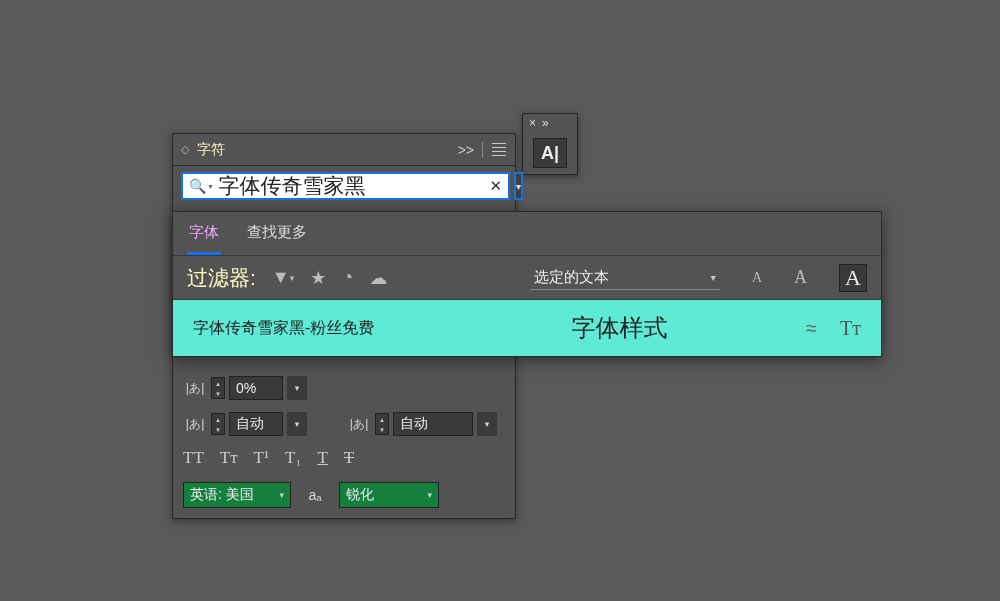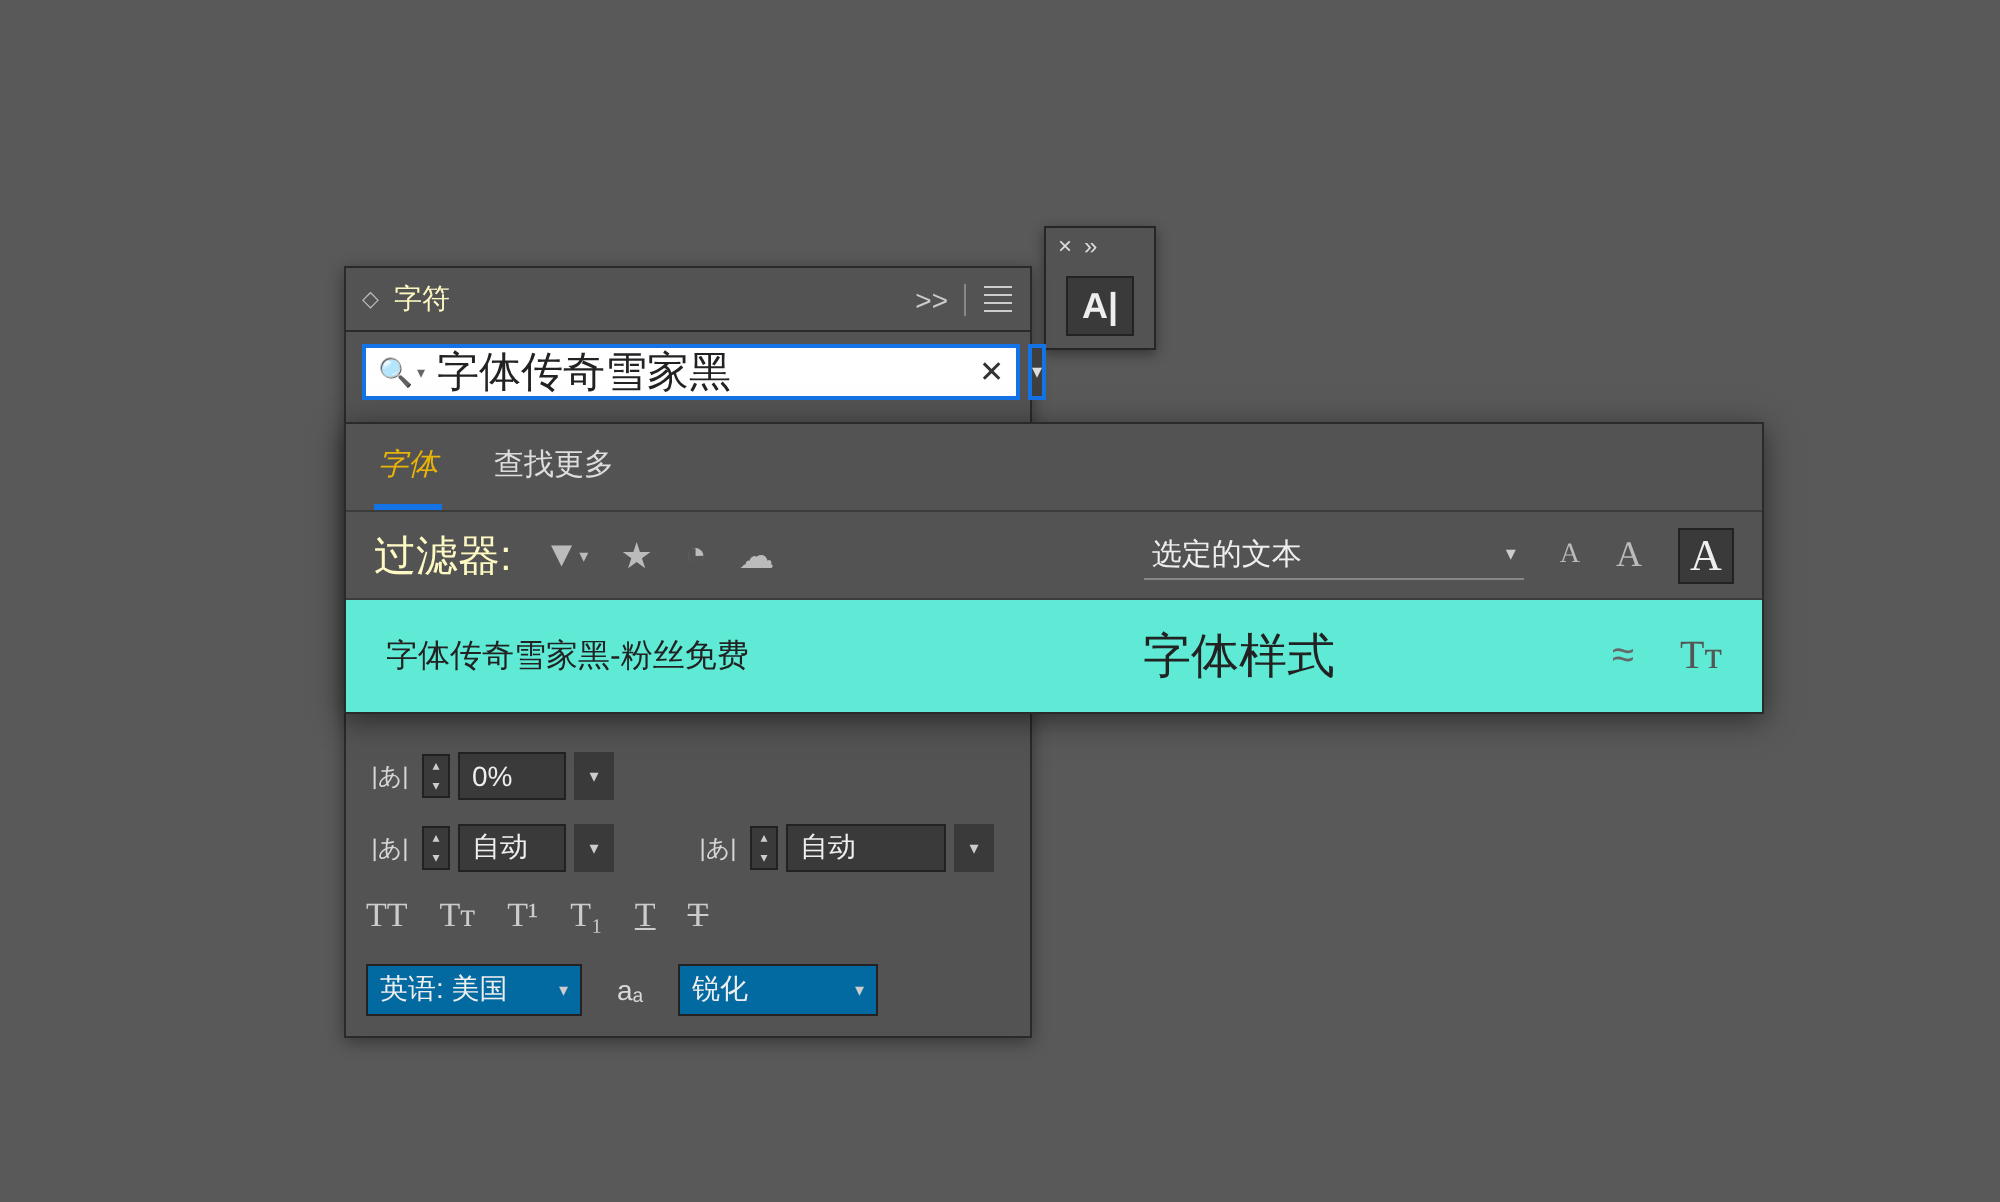--- a/index.html
+++ b/index.html
@@ -147,21 +147,21 @@
   .style-row .item { cursor:pointer; }
 
   .bottom-row {
     display:flex; align-items:center;
     padding: 4px 10px 10px 10px;
     gap: 10px;
   }
   .select-like {
     display:flex; align-items:center;
     height:26px;
-    background:#0369a1;
+    background:#15803d;
     border:1px solid #222;
     padding:0 6px;
     font-size:14px; color:#eee;
     gap:10px;
     min-width:108px;
   }
   .select-like .arr { font-size:9px; color:#ccc; margin-left:auto; }
 
   
   .dock-panel {
@@ -209,36 +209,35 @@
     gap: 24px;
     border-bottom: 1px solid #3c3c3c;
   }
   .tab {
     padding: 10px 2px 10px 2px;
     font-size:15px; color:#ddd;
     border-bottom: 3px solid transparent;
     cursor:pointer;
   }
   .tab.active {
-    color:#eab308;
+    color:#f0abfc;
     border-bottom-color:#1473e6;
-    font-style:italic;
   }
   .filter-row {
     display:flex; align-items:center;
     height:44px;
     padding:0 14px;
     gap:16px;
     border-bottom:1px solid #3c3c3c;
   }
   .filter-row .lbl { color:#fef9c3; font-size:21px; }
   .filter-row .ficon { color:#bbb; font-size:18px; display:flex; align-items:center; }
   .filter-right {
     margin-left:auto;
-    display:flex; align-items:center; gap:18px;
+    display:flex; align-items:center; gap:32px;
   }
   .selbox {
     display:flex; align-items:center;
     border-bottom:1px solid #888;
     padding: 2px 4px;
     gap: 60px;
     font-size:15px; color:#eee;
     min-width:190px;
   }
   .selbox .arr { font-size:10px; color:#ccc; margin-left:auto; }

